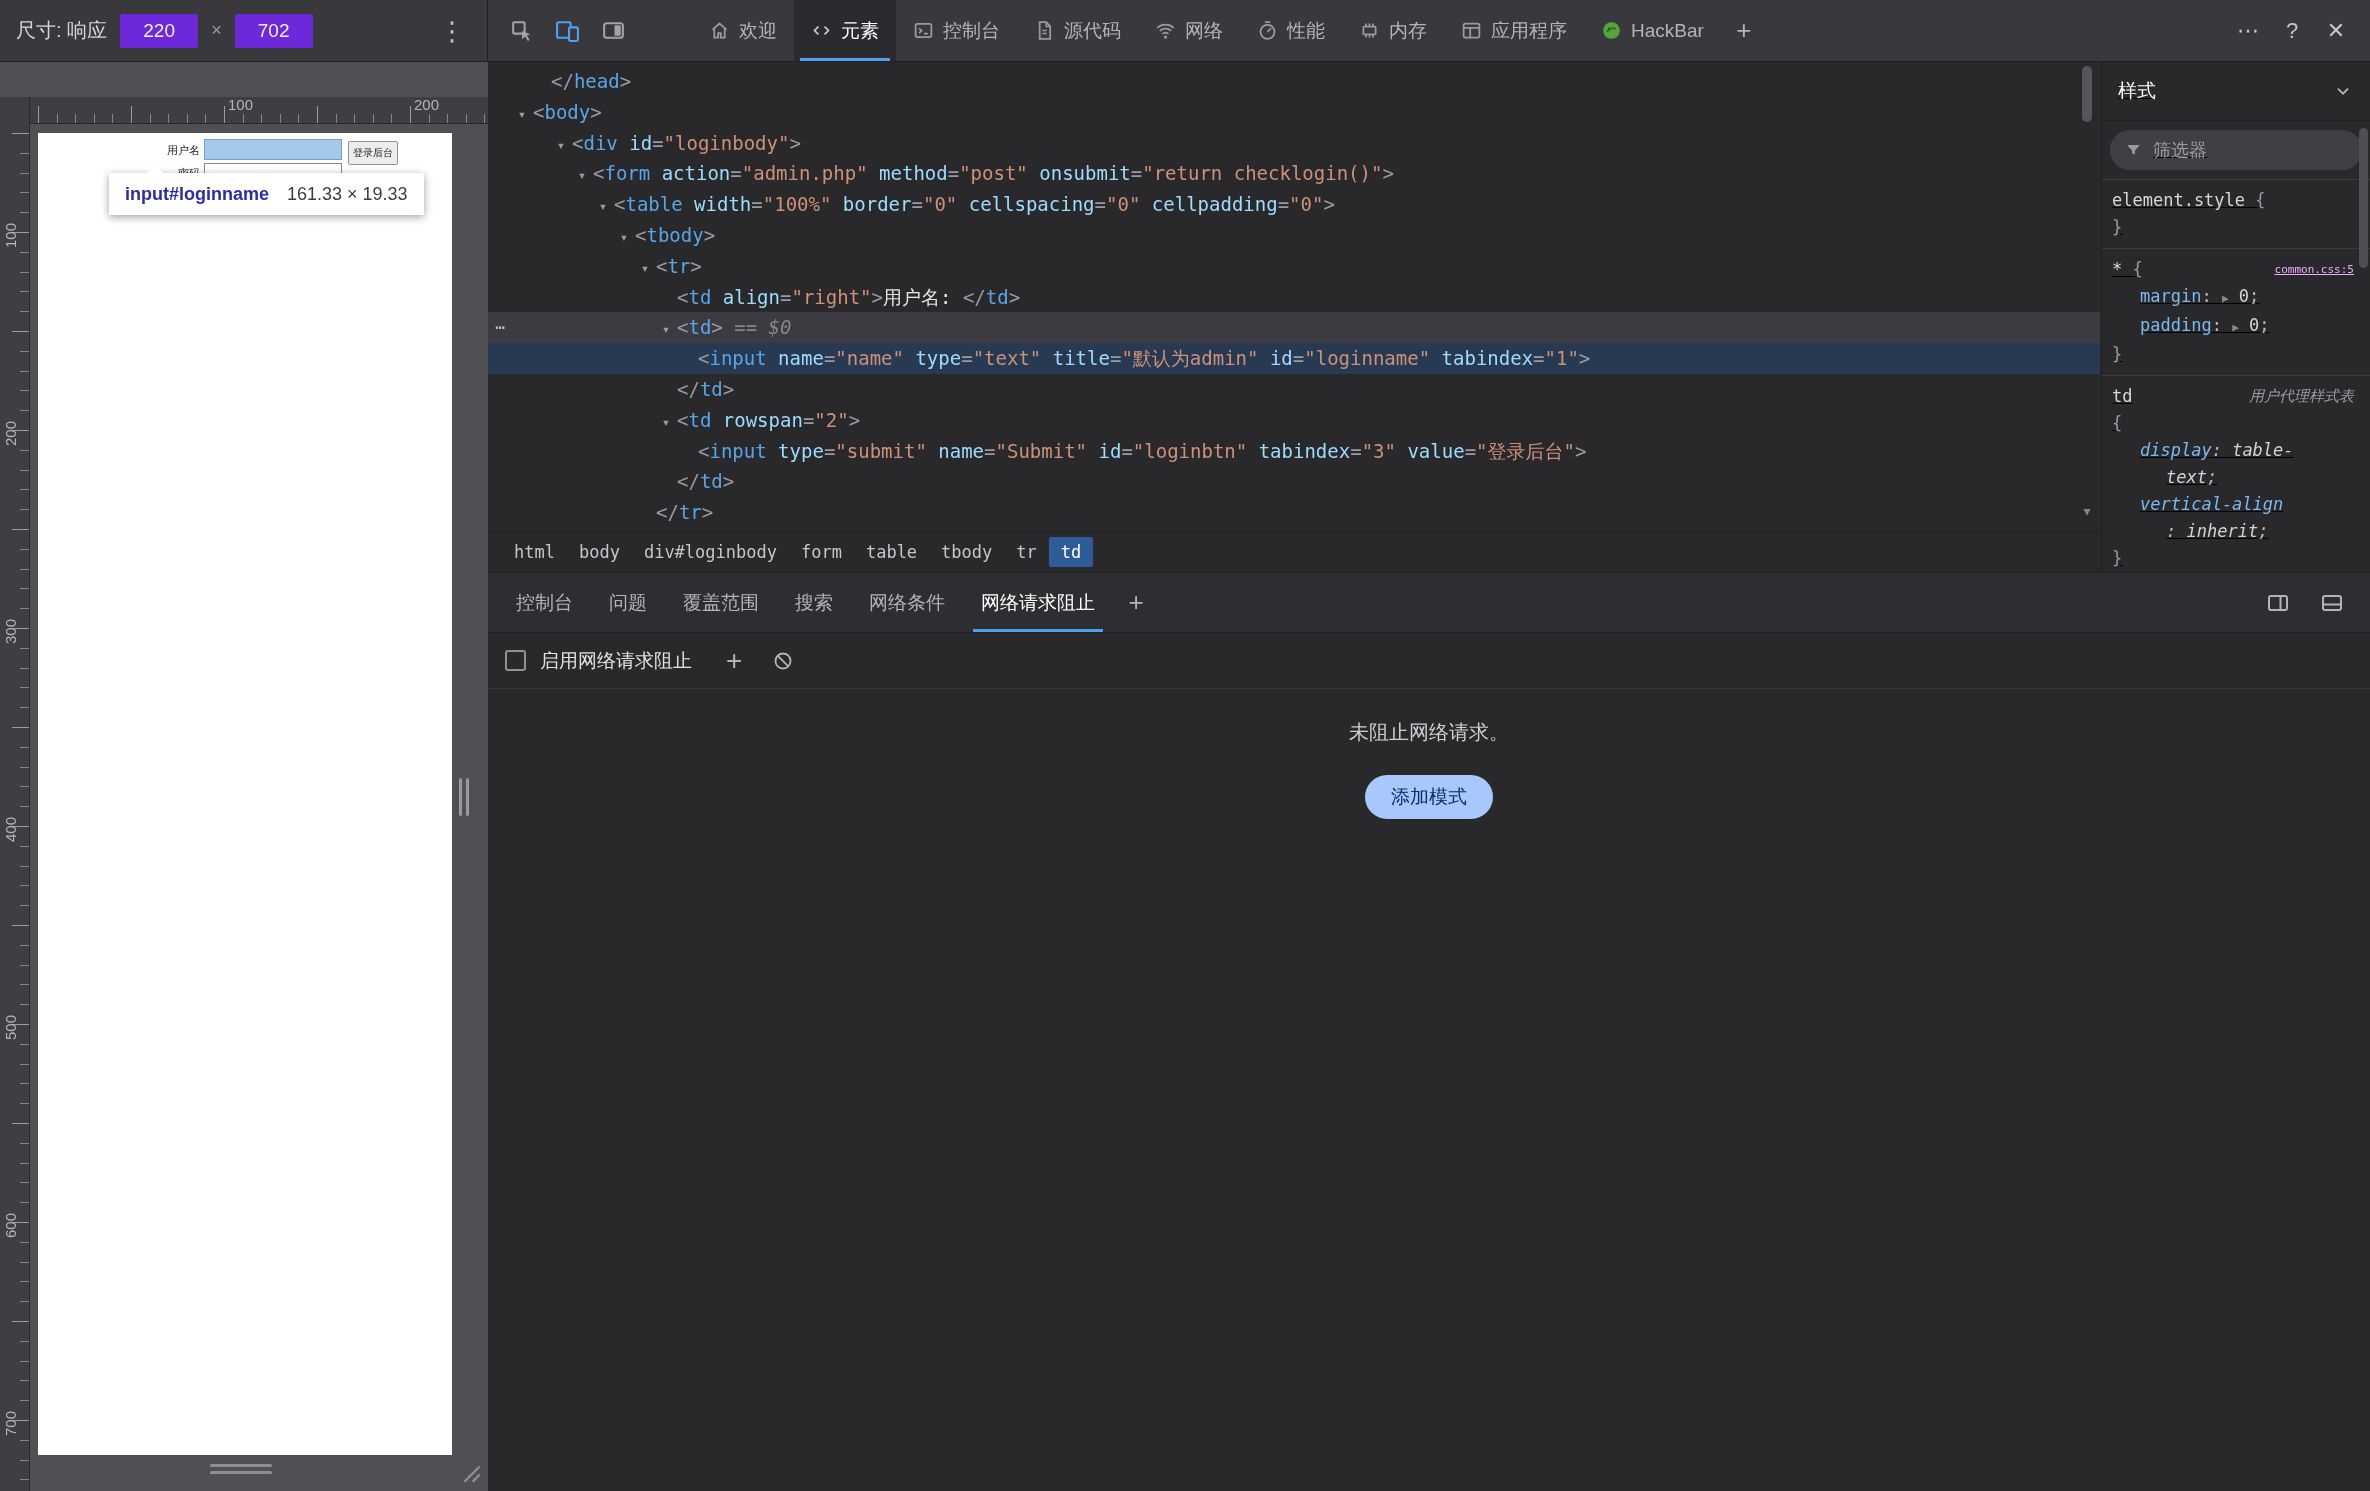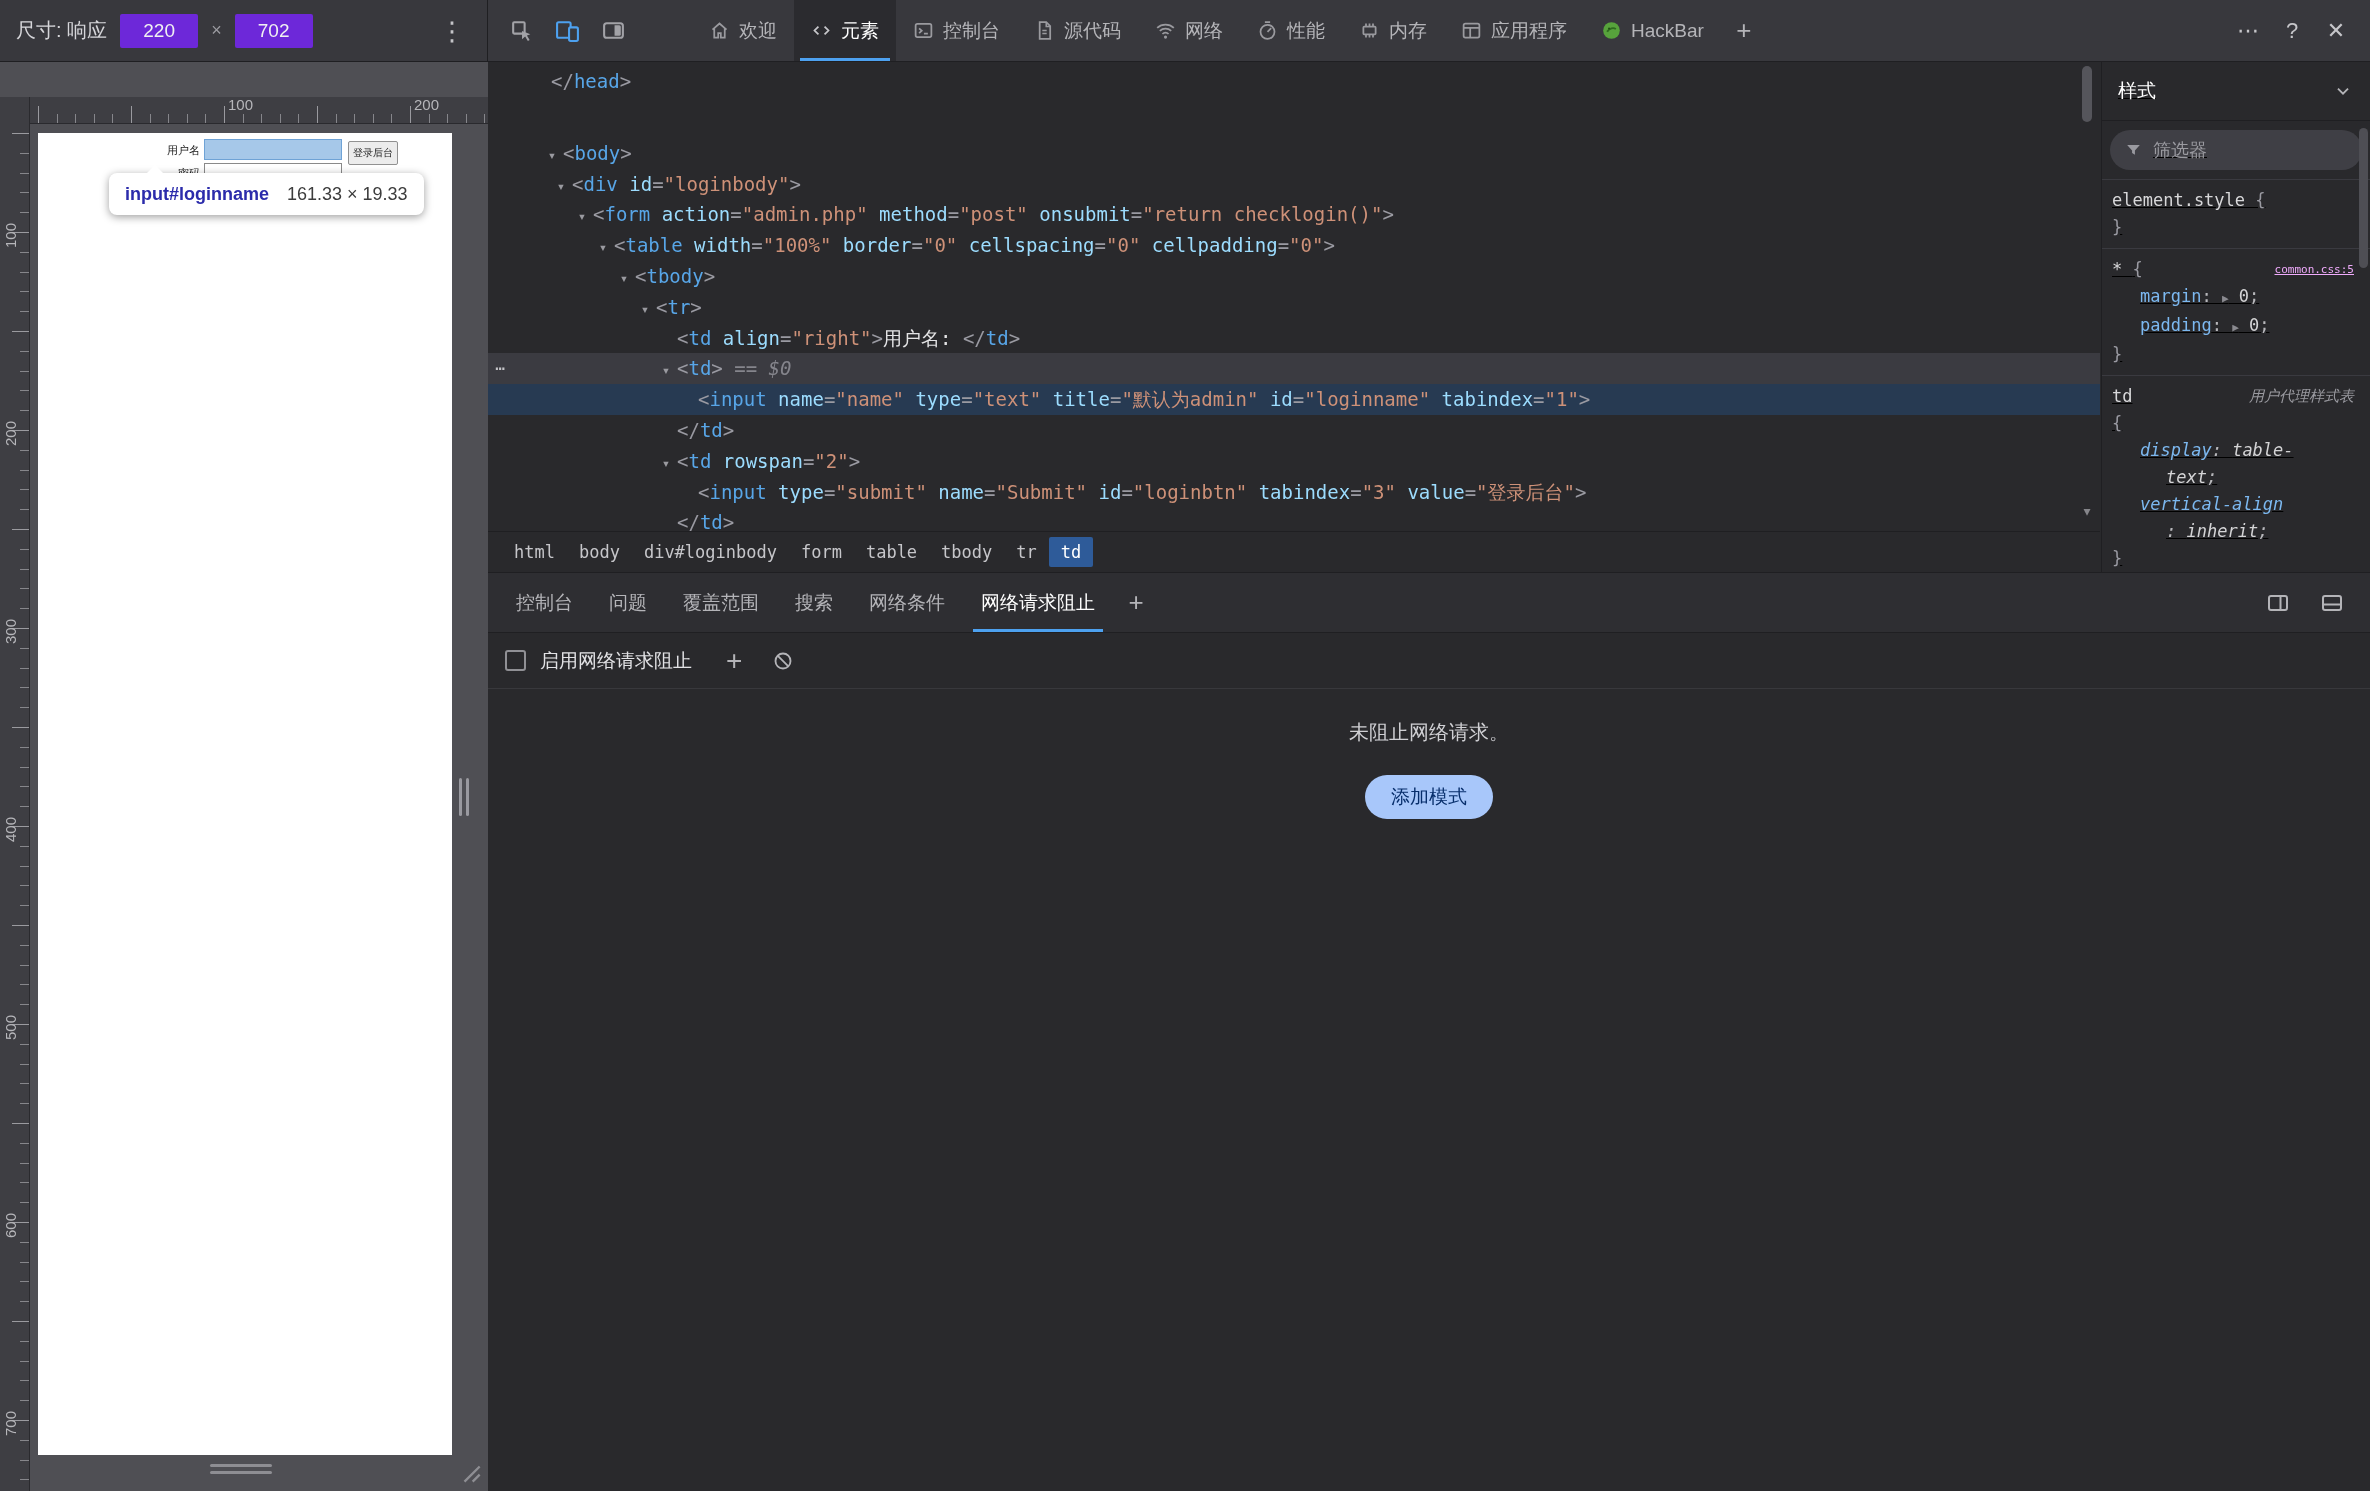--- a/index.html
+++ b/index.html
@@ -31,21 +31,21 @@
   .v-label { position:absolute; left:-8px; width:36px; text-align:center; color:#b6b6ba; font-size:15px; transform:rotate(-90deg); }
 
   .page { position:absolute; left:38px; top:71px; width:414px; height:1322px; background:#ffffff; overflow:visible; }
   .pp-label { position:absolute; left:82px; width:80px; text-align:right; font-size:11px; color:#1b1b1b; }
   .pp-label.r1 { top:10px; } .pp-label.r2 { top:33px; }
   .pp-input { position:absolute; left:166px; width:138px; background:#fff; border:1px solid #8a8a8a; }
   .pp-input.r1 { top:6px; height:21px; background:#a6c8e9; border-color:#6fa3d6; }
   .pp-input.r2 { top:30px; height:19px; }
   .pp-button { position:absolute; left:310px; top:8px; width:50px; height:24px; background:#ececec; border:1px solid #919191;
     border-radius:2px; font-size:10px; color:#222; display:flex; align-items:center; justify-content:center; }
-  .inspect-tooltip { position:absolute; left:71px; top:40px; height:42px; background:#fff; border-radius:8px;
+  .inspect-tooltip { position:absolute; left:71px; top:40px; height:42px; background:#fff; border-radius:0;
     box-shadow:0 2px 8px rgba(0,0,0,.38); display:inline-flex; align-items:center; gap:18px; padding:0 16px; white-space:nowrap; z-index:5; }
   .inspect-tooltip::before { content:""; position:absolute; top:-8px; left:38px; border-left:8px solid transparent;
     border-right:8px solid transparent; border-bottom:8px solid #fff; }
   .tt-selector { color:#2b2bab; font-weight:bold; font-size:18px; }
   .tt-size { color:#3c3c3c; font-size:18px; }
 
   .splitter { position:absolute; left:459px; top:716px; display:flex; gap:4px; }
   .splitter i { display:block; width:3px; height:38px; background:#9a9aa0; border-radius:2px; }
   .bottom-handle { position:absolute; left:210px; top:1402px; display:flex; flex-direction:column; gap:4px; }
   .bottom-handle i { display:block; width:62px; height:3px; background:#8e8e93; border-radius:2px; }
@@ -296,21 +296,21 @@
       <div class="add-tab">+</div>
       <div class="window-controls">
         <span>⋯</span>
         <span>?</span>
         <span>✕</span>
       </div>
     </div>
 
     <div class="elements" id="tree">
         <div class="tree-line" style="padding-left: 41px;"><span class="arrow-slot"></span><span class="tk-p">&lt;/</span><span class="tk-t">head</span><span class="tk-p">&gt;</span></div>
-        <div class="tree-line" style="padding-left: 53px; margin-top: 41px;"><span class="arrow-slot">▾</span><span class="tk-p">&lt;</span><span class="tk-t">body</span><span class="tk-p">&gt;</span></div>
+        <div class="tree-line" style="padding-left: 23px;"><span class="arrow-slot">▾</span><span class="tk-p">&lt;</span><span class="tk-t">body</span><span class="tk-p">&gt;</span></div>
         <div class="tree-line" style="padding-left: 62px;"><span class="arrow-slot">▾</span><span class="tk-p">&lt;</span><span class="tk-t">div</span><span class="tk-p"> </span><span class="tk-a">id</span><span class="tk-p">=</span><span class="tk-v">"loginbody"</span><span class="tk-p">&gt;</span></div>
         <div class="tree-line" style="padding-left: 83px;"><span class="arrow-slot">▾</span><span class="tk-p">&lt;</span><span class="tk-t">form</span><span class="tk-p"> </span><span class="tk-a">action</span><span class="tk-p">=</span><span class="tk-v">"admin.php"</span><span class="tk-p"> </span><span class="tk-a">method</span><span class="tk-p">=</span><span class="tk-v">"post"</span><span class="tk-p"> </span><span class="tk-a">onsubmit</span><span class="tk-p">=</span><span class="tk-v">"return checklogin()"</span><span class="tk-p">&gt;</span></div>
         <div class="tree-line" style="padding-left: 104px;"><span class="arrow-slot">▾</span><span class="tk-p">&lt;</span><span class="tk-t">table</span><span class="tk-p"> </span><span class="tk-a">width</span><span class="tk-p">=</span><span class="tk-v">"100%"</span><span class="tk-p"> </span><span class="tk-a">border</span><span class="tk-p">=</span><span class="tk-v">"0"</span><span class="tk-p"> </span><span class="tk-a">cellspacing</span><span class="tk-p">=</span><span class="tk-v">"0"</span><span class="tk-p"> </span><span class="tk-a">cellpadding</span><span class="tk-p">=</span><span class="tk-v">"0"</span><span class="tk-p">&gt;</span></div>
         <div class="tree-line" style="padding-left: 125px;"><span class="arrow-slot">▾</span><span class="tk-p">&lt;</span><span class="tk-t">tbody</span><span class="tk-p">&gt;</span></div>
         <div class="tree-line" style="padding-left: 146px;"><span class="arrow-slot">▾</span><span class="tk-p">&lt;</span><span class="tk-t">tr</span><span class="tk-p">&gt;</span></div>
         <div class="tree-line" style="padding-left: 167px;"><span class="arrow-slot"></span><span class="tk-p">&lt;</span><span class="tk-t">td</span><span class="tk-p"> </span><span class="tk-a">align</span><span class="tk-p">=</span><span class="tk-v">"right"</span><span class="tk-p">&gt;</span><span class="tk-x">用户名: </span><span class="tk-p">&lt;/</span><span class="tk-t">td</span><span class="tk-p">&gt;</span></div>
         <div class="tree-line selected" style="padding-left: 167px;"><span class="gutter-dots">⋯</span><span class="arrow-slot">▾</span><span class="tk-p">&lt;</span><span class="tk-t">td</span><span class="tk-p">&gt;</span><span class="tk-eq"> == $0</span></div>
         <div class="tree-line hover" style="padding-left: 188px;"><span class="arrow-slot"></span><span class="tk-p">&lt;</span><span class="tk-t">input</span><span class="tk-p"> </span><span class="tk-a">name</span><span class="tk-p">=</span><span class="tk-v">"name"</span><span class="tk-p"> </span><span class="tk-a">type</span><span class="tk-p">=</span><span class="tk-v">"text"</span><span class="tk-p"> </span><span class="tk-a">title</span><span class="tk-p">=</span><span class="tk-v">"默认为admin"</span><span class="tk-p"> </span><span class="tk-a">id</span><span class="tk-p">=</span><span class="tk-v">"loginname"</span><span class="tk-p"> </span><span class="tk-a">tabindex</span><span class="tk-p">=</span><span class="tk-v">"1"</span><span class="tk-p">&gt;</span></div>
         <div class="tree-line" style="padding-left: 167px;"><span class="arrow-slot"></span><span class="tk-p">&lt;/</span><span class="tk-t">td</span><span class="tk-p">&gt;</span></div>
         <div class="tree-line" style="padding-left: 167px;"><span class="arrow-slot">▾</span><span class="tk-p">&lt;</span><span class="tk-t">td</span><span class="tk-p"> </span><span class="tk-a">rowspan</span><span class="tk-p">=</span><span class="tk-v">"2"</span><span class="tk-p">&gt;</span></div>

